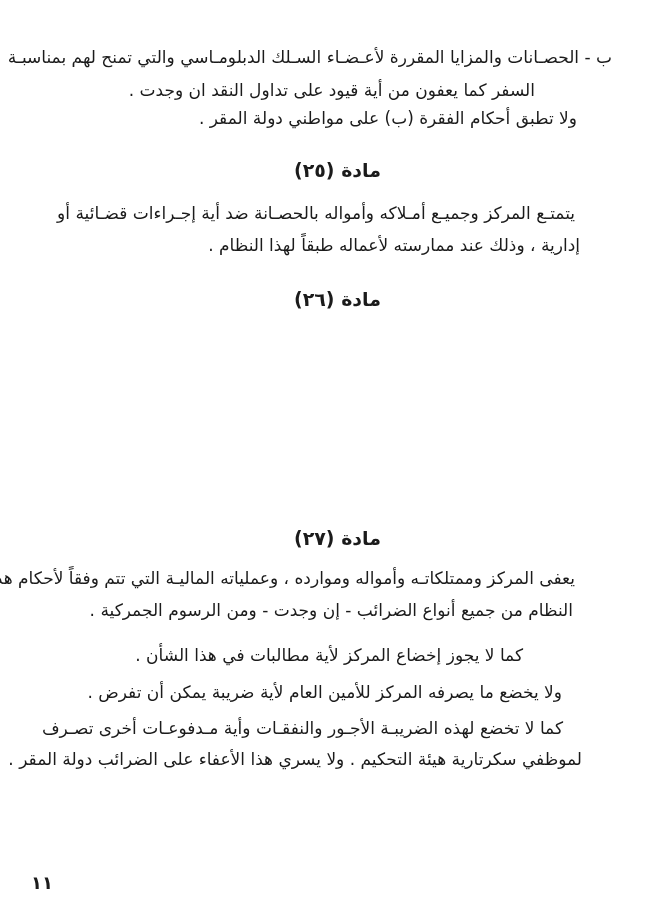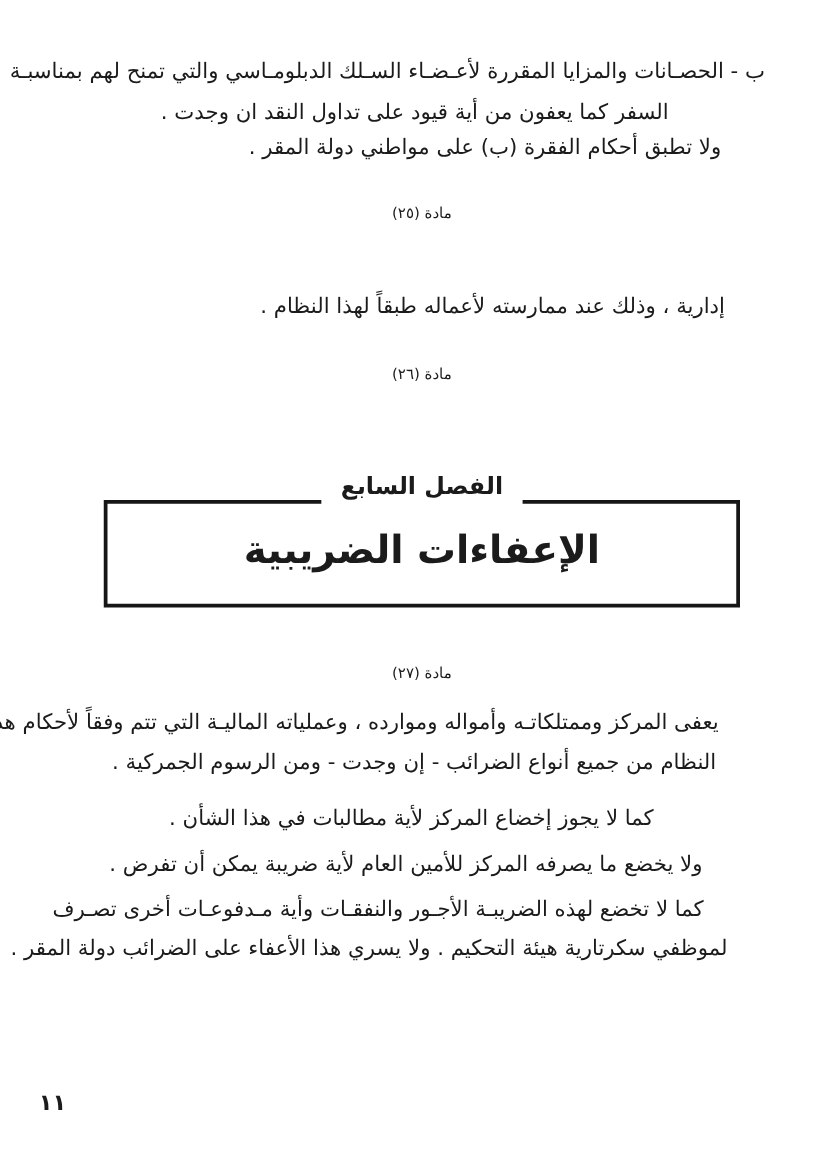--- a/index.html
+++ b/index.html
@@ -20,22 +20,22 @@
     white-space: nowrap;
     font-size: 17px;
     line-height: 26px;
   }
   .hdr {
     position: absolute;
     left: 22px;
     right: 16px;
     text-align: center;
     direction: rtl;
-    font-size: 12px;
-    font-weight: normal;
+    font-size: 19px;
+    font-weight: bold;
     line-height: 26px;
   }
   
   #b-line-1 { top: 44px;  right: 57px; }
   #b-line-2 { top: 77px;  right: 134px; }
   #b-line-3 { top: 105px; right: 92px; }
   
   #h25       { top: 157px; }
   #a25-line-1 { top: 200px; right: 94px; }
   #a25-line-2 { top: 232px; right: 89px; }
@@ -97,28 +97,25 @@
 </head>
 <body>
 
 <div class="page">
 
   <div class="ln" id="b-line-1">ب - الحصـانات والمزايا المقررة لأعـضـاء السـلك الدبلومـاسي والتي تمنح لهم بمناسبـة</div>
   <div class="ln" id="b-line-2">السفر كما يعفون من أية قيود على تداول النقد ان وجدت .</div>
   <div class="ln" id="b-line-3">ولا تطبق أحكام الفقرة (ب) على مواطني دولة المقر .</div>
 
   <div class="hdr" id="h25">مادة (٢٥)</div>
+  <div class="ln" id="a25-line-1">يتمتـع المركز وجميـع أمـلاكه وأمواله بالحصـانة ضد أية إجـراءات قضـائية أو</div>
   <div class="ln" id="a25-line-2">إدارية ، وذلك عند ممارسته لأعماله طبقاً لهذا النظام .</div>
 
   <div class="hdr" id="h26">مادة (٢٦)</div>
 
-  <div class="chapter-box">
-    <div class="chapter-label">الفصل السابع</div>
-    <div class="chapter-title">الإعفاءات الضريبية</div>
-  </div>
 
   <div class="hdr" id="h27">مادة (٢٧)</div>
   <div class="ln" id="a27-line-1">يعفى المركز وممتلكاتـه وأمواله وموارده ، وعملياته الماليـة التي تتم وفقاً لأحكام هذا</div>
   <div class="ln" id="a27-line-2">النظام من جميع أنواع الضرائب - إن وجدت - ومن الرسوم الجمركية .</div>
   <div class="ln" id="a27-line-3">كما لا يجوز إخضاع المركز لأية مطالبات في هذا الشأن .</div>
   <div class="ln" id="a27-line-4">ولا يخضع ما يصرفه المركز للأمين العام لأية ضريبة يمكن أن تفرض .</div>
   <div class="ln" id="a27-line-5">كما لا تخضع لهذه الضريبـة الأجـور والنفقـات وأية مـدفوعـات أخرى تصـرف</div>
   <div class="ln" id="a27-line-6">لموظفي سكرتارية هيئة التحكيم . ولا يسري هذا الأعفاء على الضرائب دولة المقر .</div>
 
   <div class="pagenum">١١</div>

